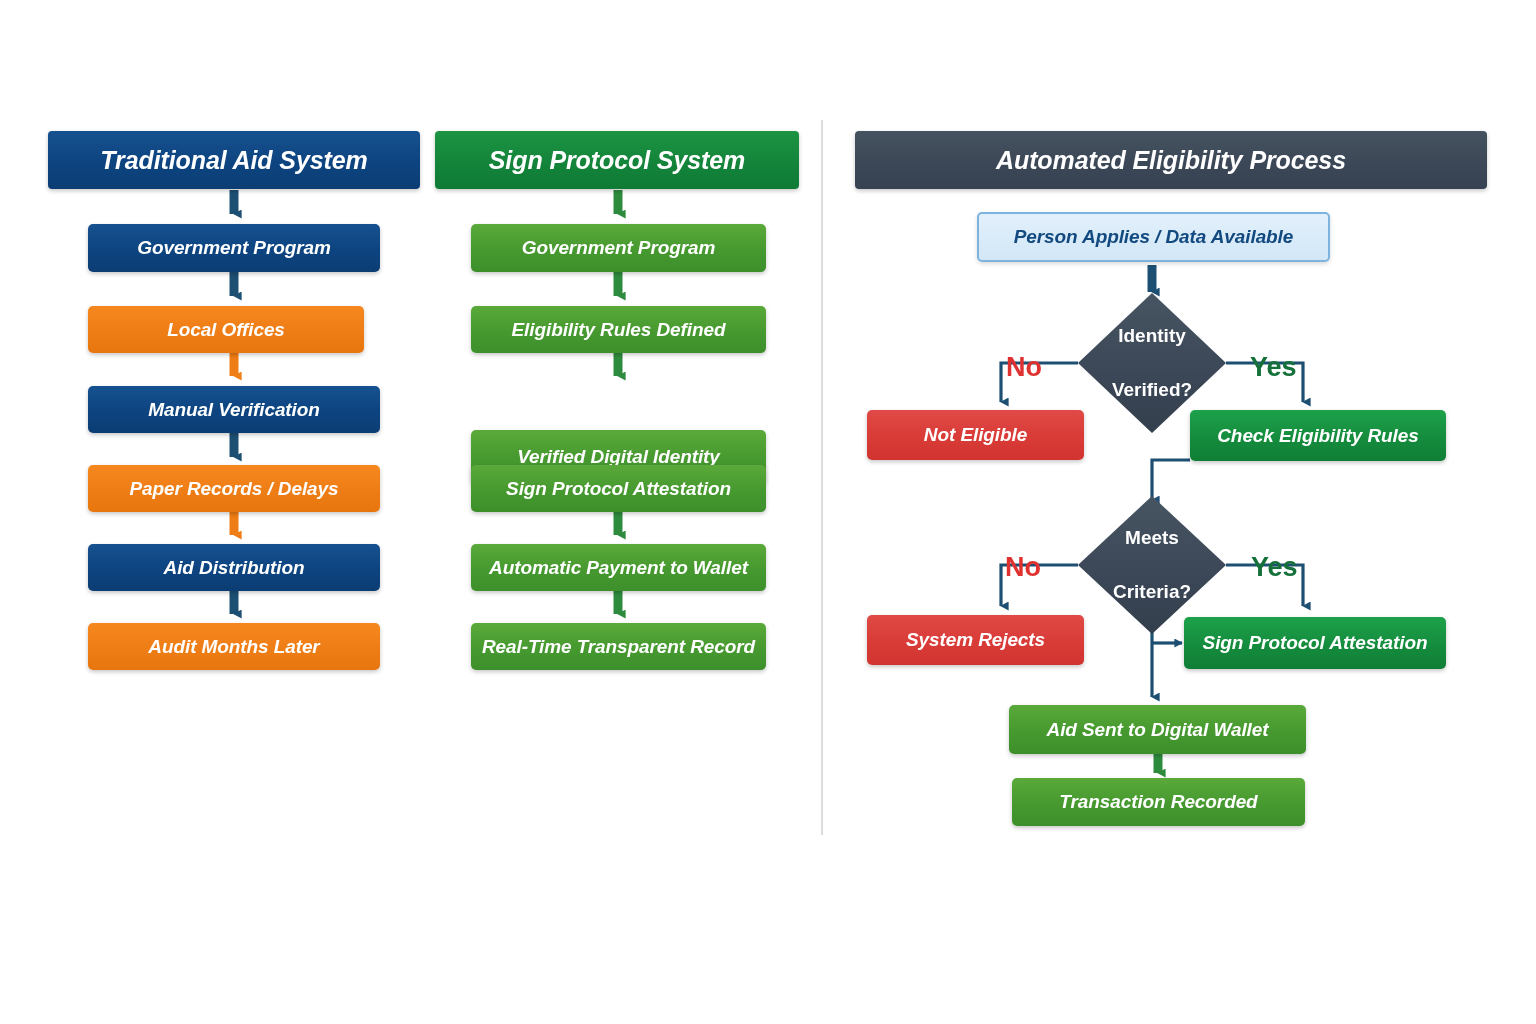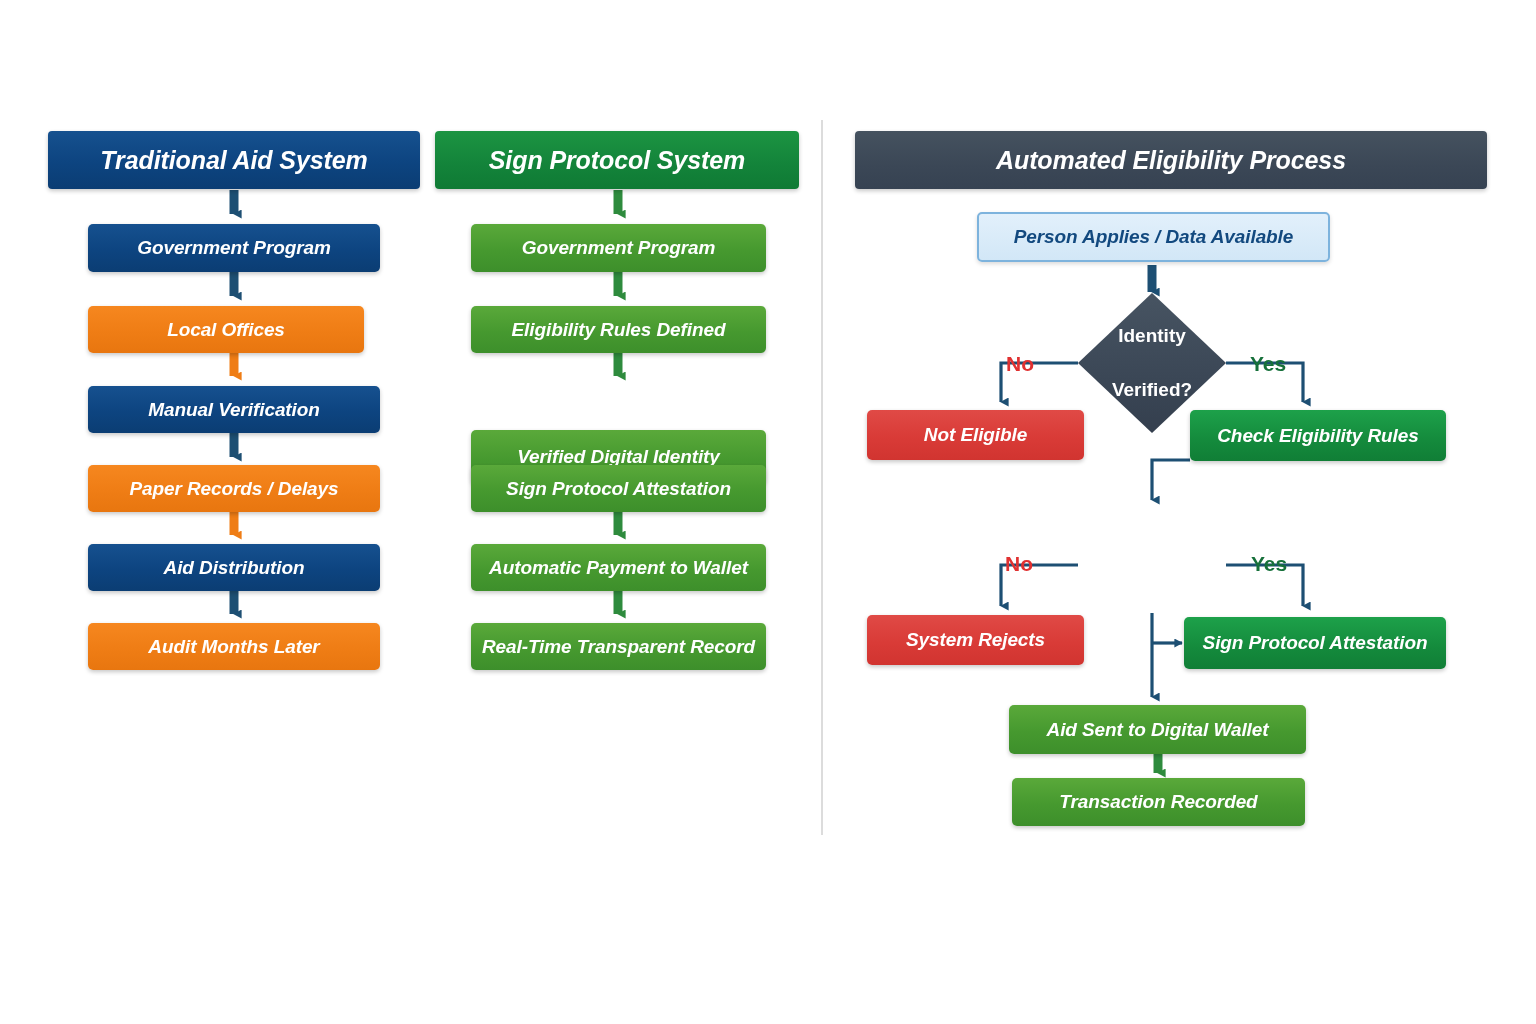--- a/index.html
+++ b/index.html
@@ -51,21 +51,21 @@
   }
   .diamond .dlabel{
     position:absolute;inset:0;display:flex;flex-direction:column;
     align-items:center;justify-content:center;
     color:#fff;font-weight:bold;font-size:19px;line-height:1.16;
     text-align:center;
     gap:31px;
   }
 
   
-  .blabel{position:absolute;font-weight:bold;font-size:21px;}
+  .blabel{position:absolute;font-weight:bold;font-size:27px;}
   .blabel.no{color:#e03131;}
   .blabel.yes{color:#16703a;}
 
   
   svg.conn{position:absolute;inset:0;width:1536px;height:1024px;pointer-events:none;}
 </style>
 </head>
 <body>
 
 <div class="canvas">
@@ -166,20 +166,27 @@
       <span>Verified?</span>
     </div>
   </div>
   <div class="blabel no" style="left:1006px;top:352px;">No</div>
   <div class="blabel yes" style="left:1250px;top:352px;">Yes</div>
 
   <div class="box step red" style="left:867px;top:410px;width:217px;height:50px;">Not Eligible</div>
 
   <div class="box step greendeep" style="left:1190px;top:410px;width:256px;height:51px;">Check Eligibility Rules</div>
 
+  <div class="diamond" style="left:1078px;top:496px;width:148px;height:138px;">
+    <div class="shape"></div>
+    <div class="dlabel">
+      <span>Meets</span>
+      <span>Criteria?</span>
+    </div>
+  </div>
   <div class="blabel no" style="left:1005px;top:552px;">No</div>
   <div class="blabel yes" style="left:1251px;top:552px;">Yes</div>
 
   <div class="box step red" style="left:867px;top:615px;width:217px;height:50px;">System Rejects</div>
 
   <div class="box step greendeep" style="left:1184px;top:617px;width:262px;height:52px;">Sign Protocol Attestation</div>
 
   <div class="box step greenmid" style="left:1009px;top:705px;width:297px;height:49px;">Aid Sent to Digital Wallet</div>
 
   <div class="box step greenmid" style="left:1012px;top:778px;width:293px;height:48px;">Transaction Recorded</div>

